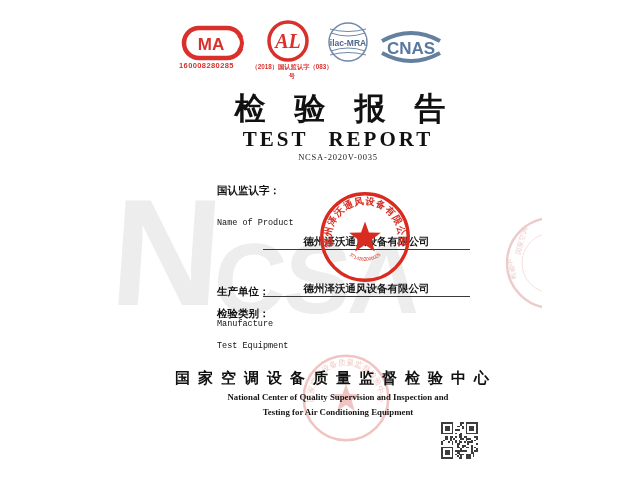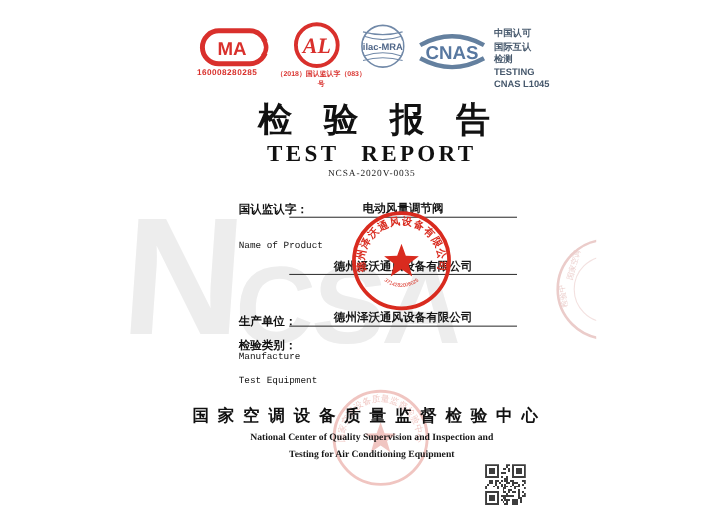--- a/index.html
+++ b/index.html
@@ -105,38 +105,30 @@
       <rect x="3" y="16" width="36" height="10" fill="#ffffff"></rect>
       <text x="21" y="24.5" text-anchor="middle" font-family="Liberation Sans, sans-serif" font-size="8.5" font-weight="bold" fill="#51688a">ilac-MRA</text>
     </svg>
 
     <svg class="logo-cnas" width="70" height="40" viewBox="0 0 70 40">
       <path d="M 6 14 Q 35 -2 64 14" fill="none" stroke="#64809f" stroke-width="4"></path>
       <path d="M 6 26 Q 35 42 64 26" fill="none" stroke="#64809f" stroke-width="4"></path>
       <text x="35" y="27" text-anchor="middle" font-family="Liberation Sans, sans-serif" font-size="17" font-weight="bold" fill="#5878a0">CNAS</text>
     </svg>
 
-    <div class="accred">
-      <div>中国认可</div>
-      <div>国际互认</div>
-      <div>检测</div>
-      <div class="b">TESTING</div>
-      <div class="b">CNAS L1045</div>
-    </div>
   </div>
 
   <div class="title-zh">检验报告</div>
   <div class="title-en">TEST REPORT</div>
   <div class="report-no">NCSA-2020V-0035</div>
 
   <div class="field-label" style="top:184px">
     <div class="zh">国认监认字：</div>
     <div class="en">Name of Product</div>
   </div>
-  <div class="field-value" style="top:183px">电动风量调节阀</div>
 
   <div class="field-value" style="top:235px">德州泽沃通风设备有限公司</div>
 
   <div class="field-label" style="top:285px">
     <div class="zh">生产单位：</div>
     <div class="en">Manufacture</div>
   </div>
   <div class="field-value" style="top:282px">德州泽沃通风设备有限公司</div>
 
   <div class="field-label" style="top:307px">

